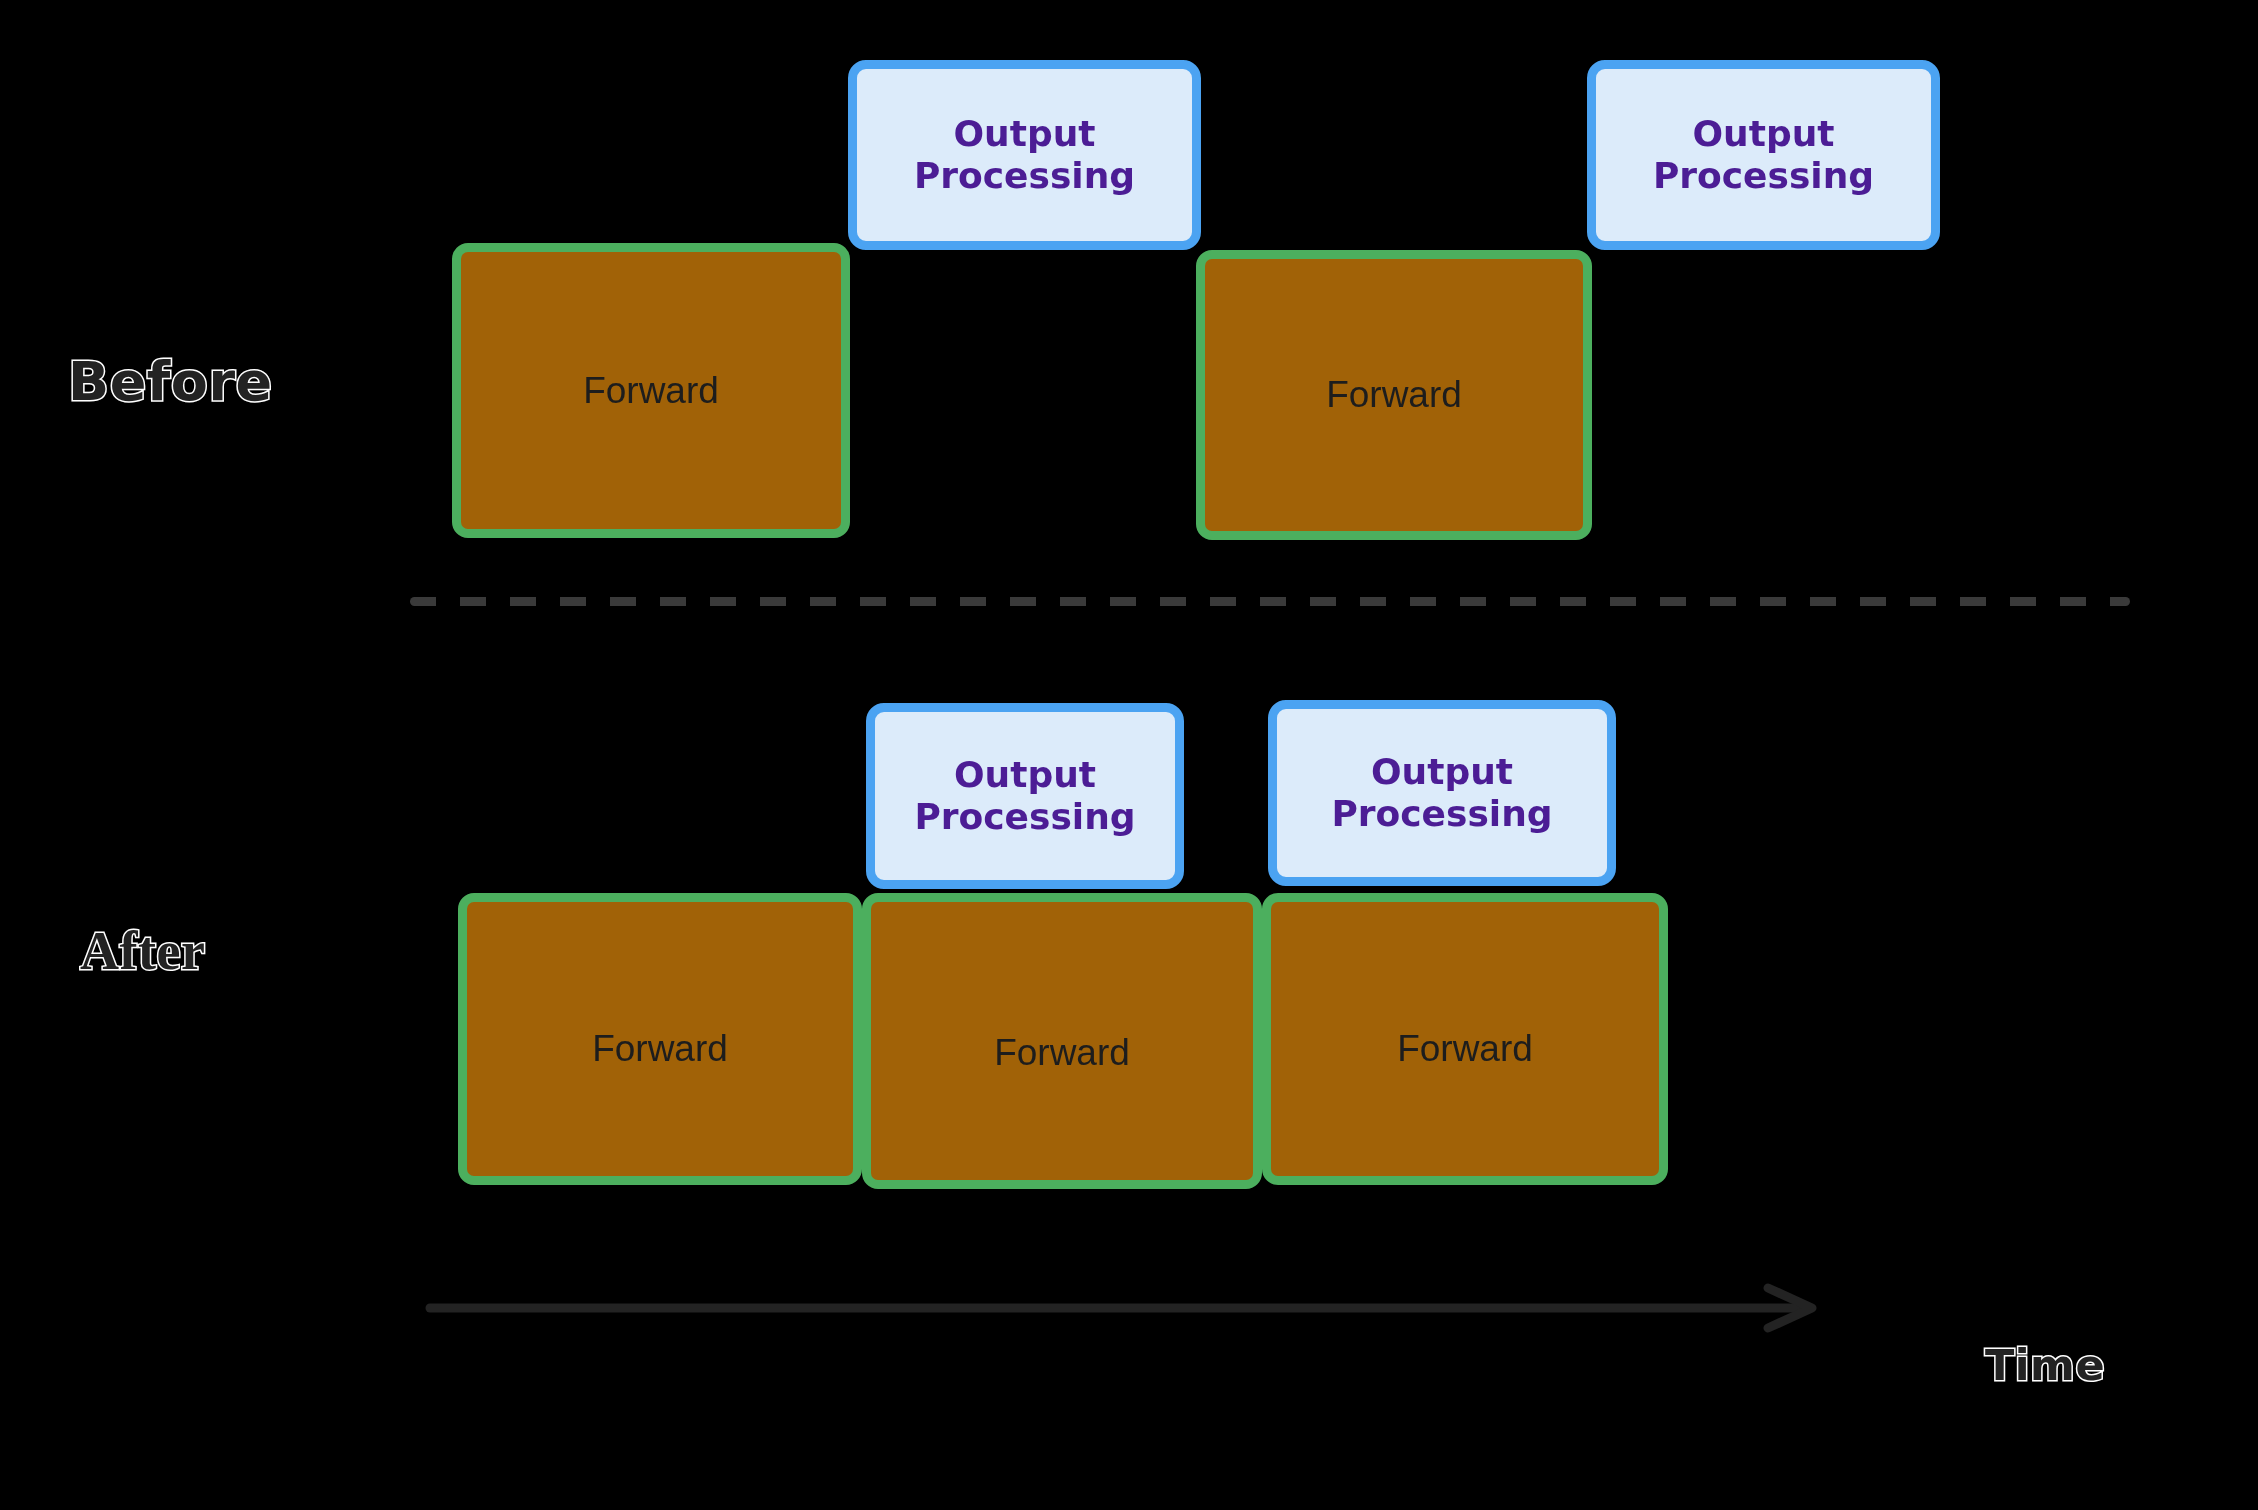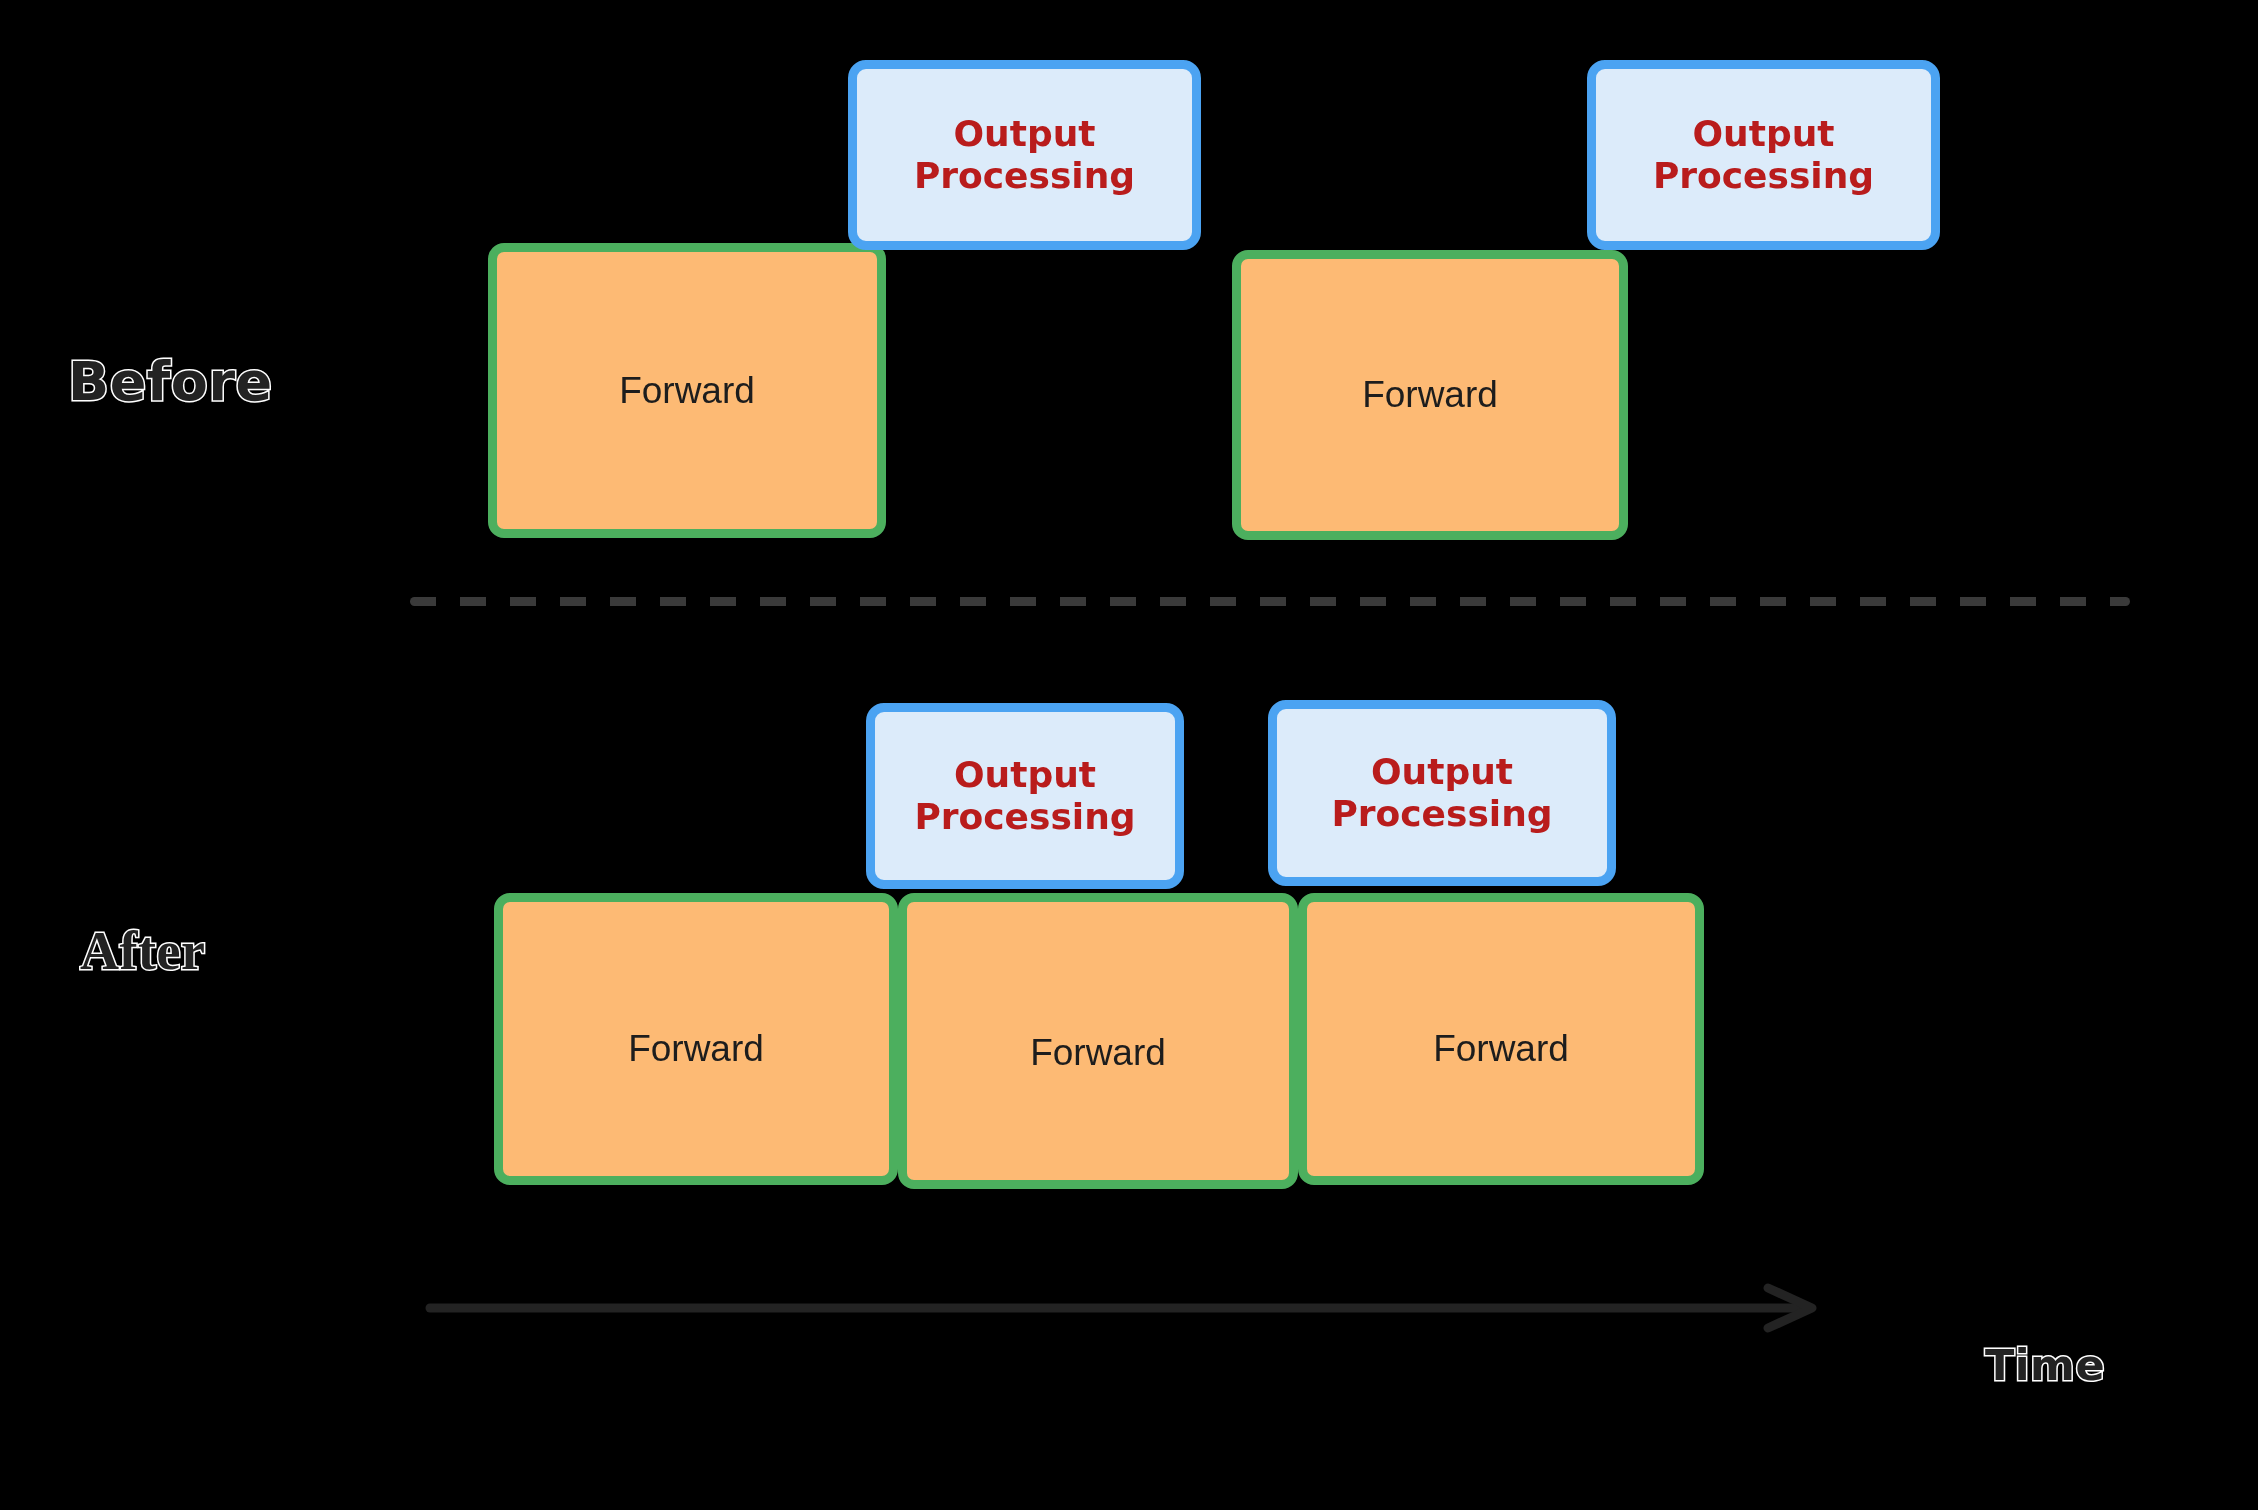--- a/index.html
+++ b/index.html
@@ -39,34 +39,33 @@
   
   .block {
     position: absolute;
     box-sizing: border-box;
     display: flex;
     align-items: center;
     justify-content: center;
     text-align: center;
   }
   .block-forward {
-    background: #fdba74;
+    background: #a16207;
     border: 9px solid #4caf5e;
     border-radius: 16px;
     color: #1d1d1d;
     font-family: "Liberation Sans", sans-serif;
     font-size: 37px;
     font-weight: 400;
-    margin-left: 36px;
   }
   .block-output {
     background: #dcebfa;
     border: 9px solid #4ba3f2;
     border-radius: 18px;
-    color: #b91c1c;
+    color: #4c1d95;
     font-family: "DejaVu Sans", sans-serif;
     font-size: 36px;
     font-weight: bold;
     line-height: 1.18;
   }
 
   
   #before-output-1  { left: 848px;  top: 60px;  width: 353px; height: 190px; z-index: 3; }
   #before-output-2  { left: 1587px; top: 60px;  width: 353px; height: 190px; z-index: 3; }
   #before-forward-1 { left: 452px;  top: 243px; width: 398px; height: 295px; z-index: 2; }

